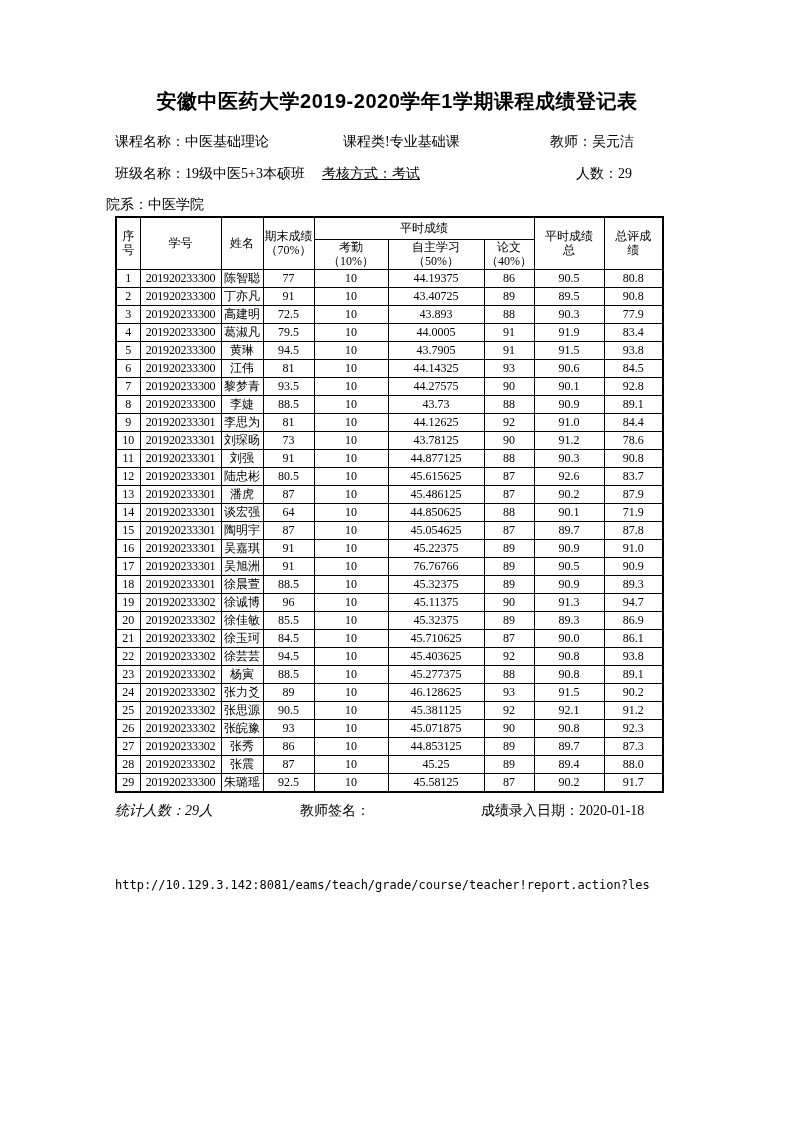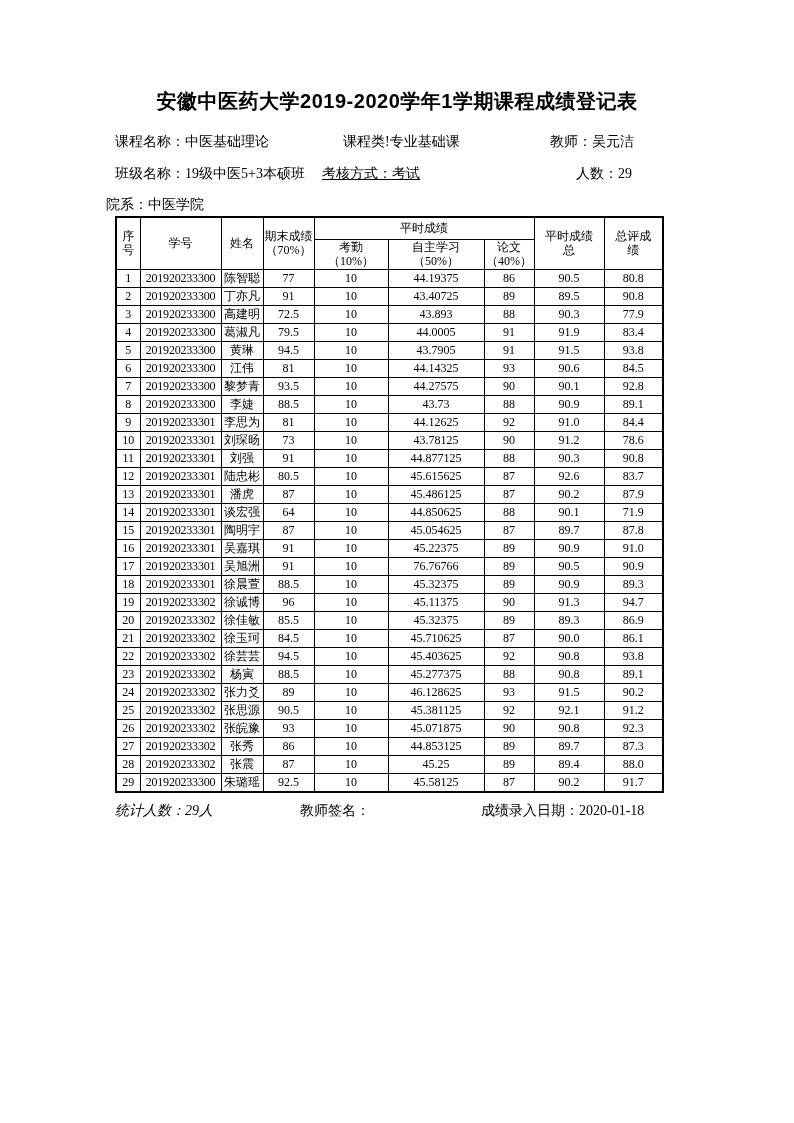--- a/index.html
+++ b/index.html
@@ -436,14 +436,15 @@
         </tr>
       </tbody>
   </table>
 
   <div class="footer">
     <span style="left:115px;font-style:italic;">统计人数：29人</span>
     <span style="left:268px;margin-left:32px;">教师签名：</span>
     <span style="left:481px;">成绩录入日期：2020-01-18</span>
   </div>
 
+  <div class="url">http://10.129.3.142:8081/eams/teach/grade/course/teacher!report.action?les</div>
 
 </div>
 
 </body></html>

